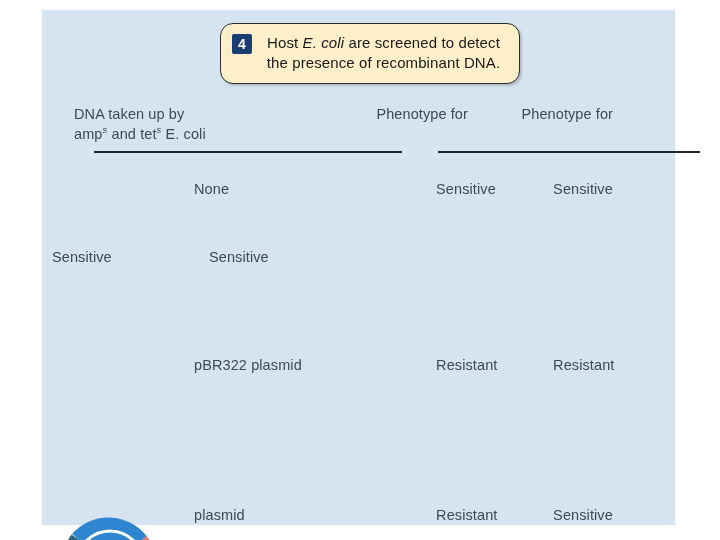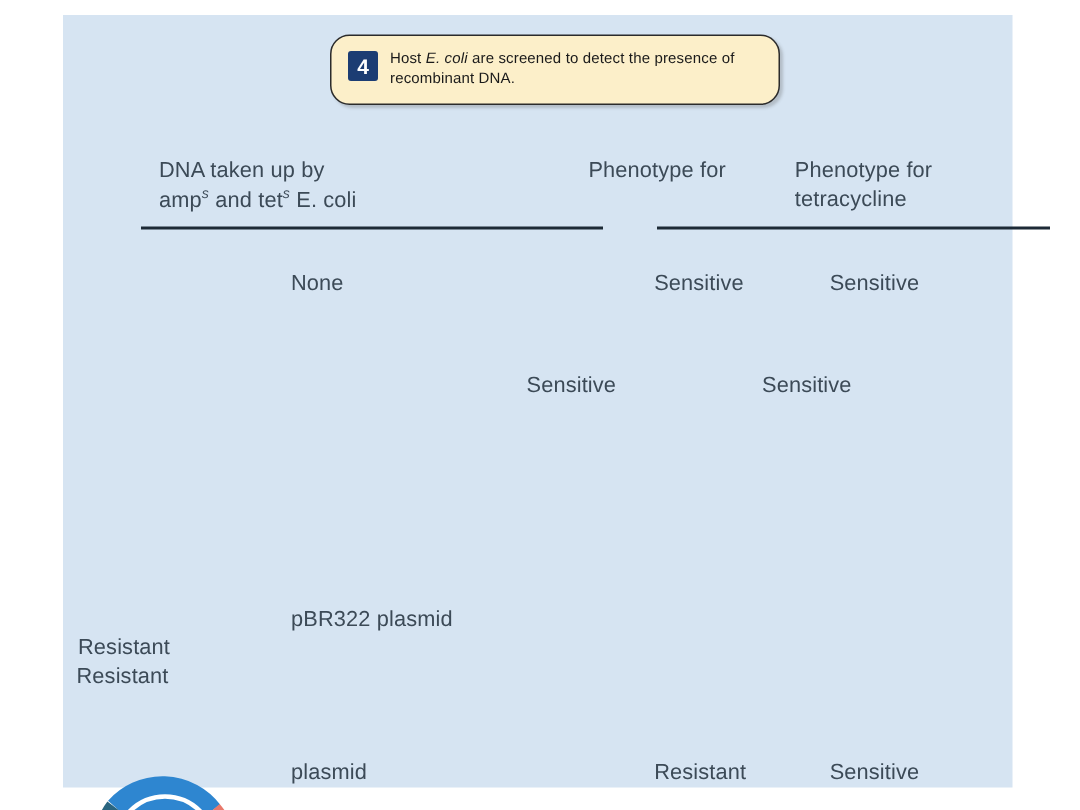--- a/index.html
+++ b/index.html
@@ -56,24 +56,25 @@
     background: #1c3d73;
     color: #ffffff;
     font-size: 14px;
     font-weight: bold;
     line-height: 20px;
     text-align: center;
     border-radius: 2px;
     margin-top: 1px;
   }
   #callout-text {
-    font-size: 10px;
+    font-size: 15px;
     line-height: 1.32;
     color: #1a1a1a;
     letter-spacing: 0.1px;
+    text-align: center;
   }
   #callout-text .it { font-style: italic; }
 
   
   #table {
     position: absolute;
     left: 42px;
     top: 105px;
     width: 633px;
   }
@@ -86,55 +87,55 @@
   .col-amp    { width: 148px; }
   .col-tet    { width: 167px; }
 
   
   #header-row .hcell {
     font-size: 14.5px;
     color: #3c4a57;
     line-height: 1.3;
     letter-spacing: 0.1px;
   }
-  #hdr-dna  { padding-left: 64px; }
+  #hdr-dna  { padding-left: 32px; }
   #hdr-amp  { padding-left: 10px; }
   #hdr-tet  { padding-left: 9px; }
   #header-row .hcell .it { }
   #header-row sup { font-size: 9.5px; font-style: italic; }
 
   
   #rules {
     position: relative;
     height: 14px;
   }
   .rule {
     position: absolute;
     top: 7px;
     height: 2px;
     background: #1d2a36;
   }
   #rule-left  { left: 52px;  width: 308px; }
   #rule-right { left: 396px; width: 262px; }
 
   
-  .body-row { position: relative; justify-content: flex-end; }
+  .body-row { position: relative; }
   .cell {
     font-size: 14.5px;
     color: #3c4a57;
     line-height: 1.32;
     letter-spacing: 0.1px;
   }
   .cell-dna { padding-left: 152px; }
   .cell-amp { padding-left: 10px; }
   .cell-tet { padding-left: 9px; }
 
   #row-none        { height: 48px; padding-top: 22px; }
   #row-foreign     { height: 62px; padding-top: 20px; }
-  #row-pbr322      { height: 106px; padding-top: 46px; flex-direction: column; }
+  #row-pbr322      { height: 106px; padding-top: 46px; }
   #row-recombinant { height: 100px; padding-top: 44px; }
 
   
   .plasmid {
     position: absolute;
     left: 12px;
     width: 112px;
     height: 112px;
   }
   #plasmid-recombinant { top: 2px; }
@@ -161,21 +162,20 @@
     <div class="row" id="header-row">
       <div class="col-dna hcell" id="hdr-dna">
         <div>DNA taken up by</div>
         <div><span class="it">amp</span><sup>s</sup><span> and </span><span class="it">tet</span><sup>s</sup><span class="it"> E. coli</span></div>
       </div>
       <div class="col-amp hcell" id="hdr-amp">
         <div>Phenotype for</div>
       </div>
       <div class="col-tet hcell" id="hdr-tet">
         <div>Phenotype for</div>
-        <div>tetracycline</div>
       </div>
     </div>
 
     <div id="rules">
       <div class="rule" id="rule-left"></div>
       <div class="rule" id="rule-right"></div>
     </div>
 
     <div class="row body-row" id="row-none">
       <div class="col-dna cell cell-dna">None</div>

